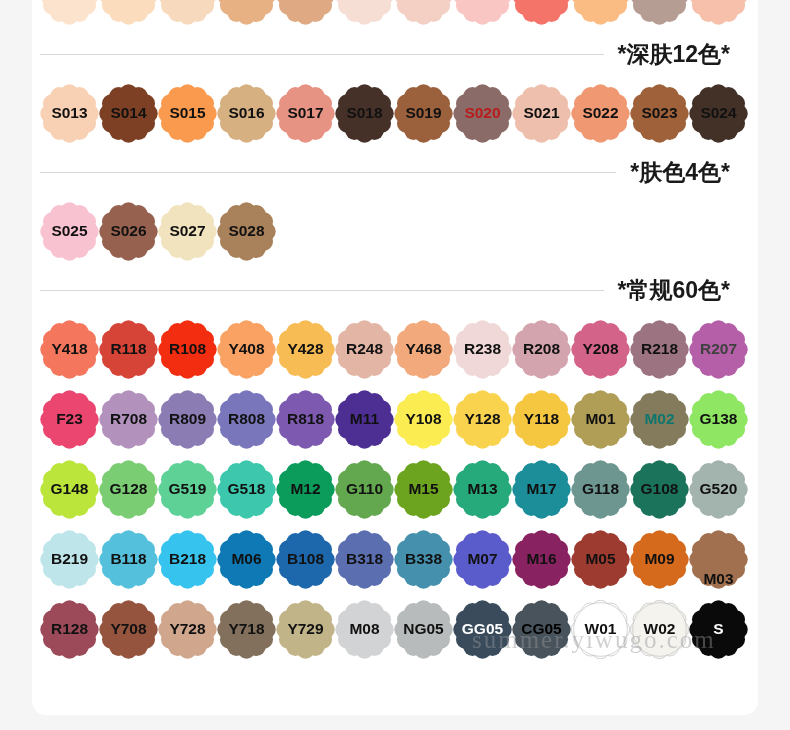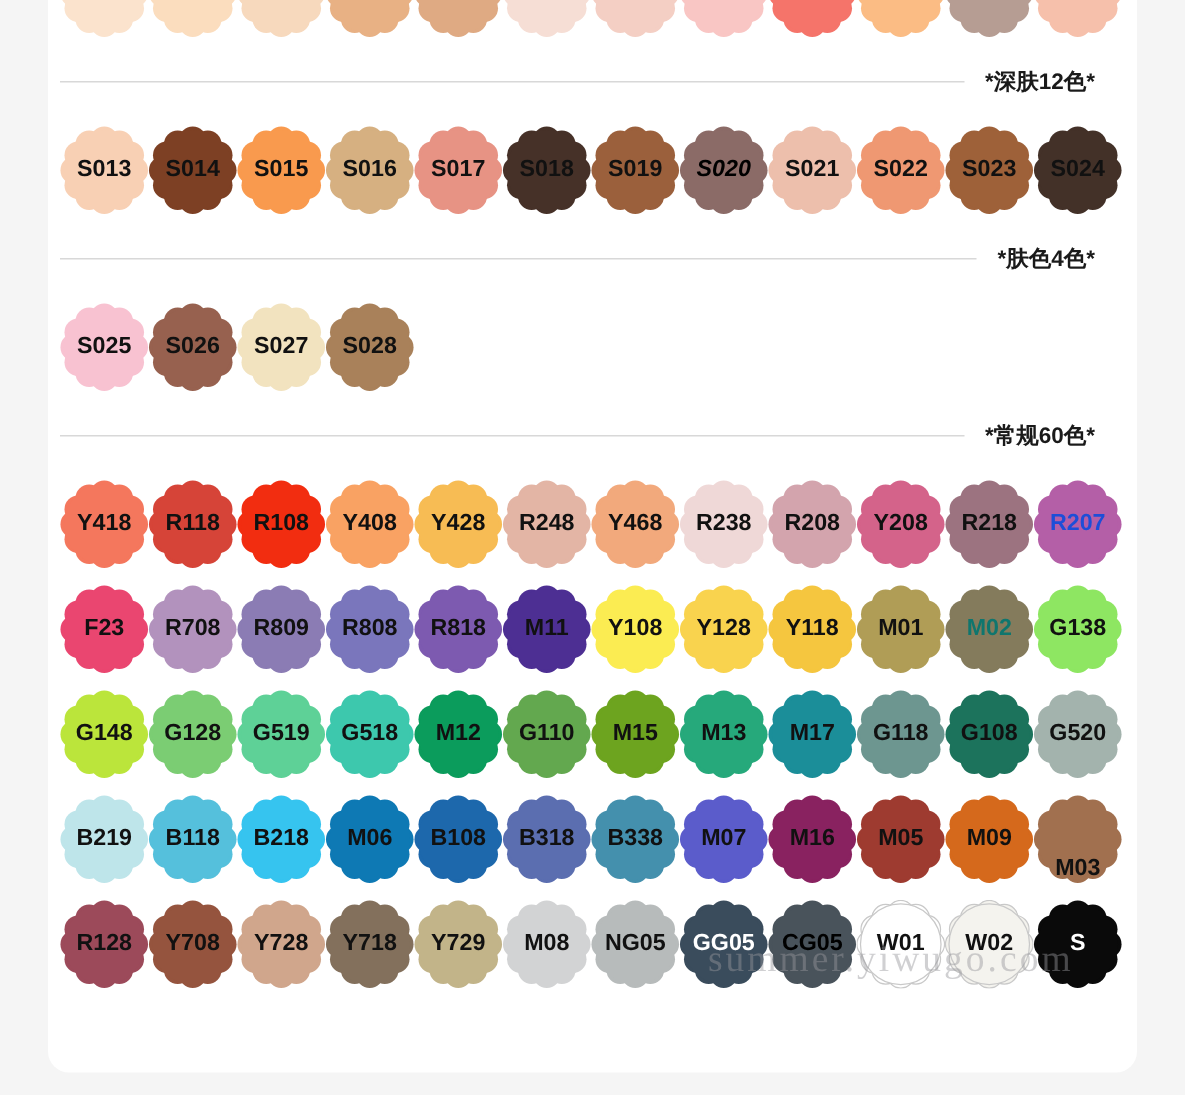--- a/index.html
+++ b/index.html
@@ -77,21 +77,21 @@
     padding-right: 28px;
   }
   .section-head .rule {
     flex: 1 1 auto;
     height: 1px;
     background: #d8d8d8;
   }
   .section-head .htext {
     flex: 0 0 auto;
     margin-left: 14px;
-    font-size: 15px;
+    font-size: 23px;
     font-weight: bold;
     color: #1a1a1a;
     white-space: nowrap;
     font-family: "Liberation Sans", "DejaVu Sans", sans-serif;
   }
 
   
   #watermark {
     position: absolute;
     left: 440px;
@@ -511,21 +511,21 @@
                   <circle cx="20.56" cy="67.00" r="15.5"></circle>
                   <circle cx="16.00" cy="50.00" r="15.5"></circle>
                   <circle cx="20.56" cy="33.00" r="15.5"></circle>
                   <circle cx="33.00" cy="20.56" r="15.5"></circle>
                   <circle cx="50.00" cy="16.00" r="15.5"></circle>
                   <circle cx="67.00" cy="20.56" r="15.5"></circle>
                   <circle cx="79.44" cy="33.00" r="15.5"></circle>
                   <circle cx="50" cy="50" r="45.5"></circle>
                 </g>
               </svg></span>
-            <span class="lbl" style="color: #000000; font-style: italic;">S020</span>
+            <span class="lbl" style="color: #b91c1c;">S020</span>
           </div>
           <div class="swatch">
             <span class="blob"><svg viewBox="0 0 100 100" width="59" height="59" aria-hidden="true">
                 <g fill="#edbfac">
                   <circle cx="84.00" cy="50.00" r="15.5"></circle>
                   <circle cx="79.44" cy="67.00" r="15.5"></circle>
                   <circle cx="67.00" cy="79.44" r="15.5"></circle>
                   <circle cx="50.00" cy="84.00" r="15.5"></circle>
                   <circle cx="33.00" cy="79.44" r="15.5"></circle>
                   <circle cx="20.56" cy="67.00" r="15.5"></circle>
@@ -923,21 +923,21 @@
                   <circle cx="20.56" cy="67.00" r="15.5"></circle>
                   <circle cx="16.00" cy="50.00" r="15.5"></circle>
                   <circle cx="20.56" cy="33.00" r="15.5"></circle>
                   <circle cx="33.00" cy="20.56" r="15.5"></circle>
                   <circle cx="50.00" cy="16.00" r="15.5"></circle>
                   <circle cx="67.00" cy="20.56" r="15.5"></circle>
                   <circle cx="79.44" cy="33.00" r="15.5"></circle>
                   <circle cx="50" cy="50" r="45.5"></circle>
                 </g>
               </svg></span>
-            <span class="lbl" style="color: #1d4ed8;">R207</span>
+            <span class="lbl" style="color: #404040;">R207</span>
           </div>
         </div>
         <div class="swatch-row">
           <div class="swatch">
             <span class="blob"><svg viewBox="0 0 100 100" width="59" height="59" aria-hidden="true">
                 <g fill="#ea4670">
                   <circle cx="84.00" cy="50.00" r="15.5"></circle>
                   <circle cx="79.44" cy="67.00" r="15.5"></circle>
                   <circle cx="67.00" cy="79.44" r="15.5"></circle>
                   <circle cx="50.00" cy="84.00" r="15.5"></circle>

